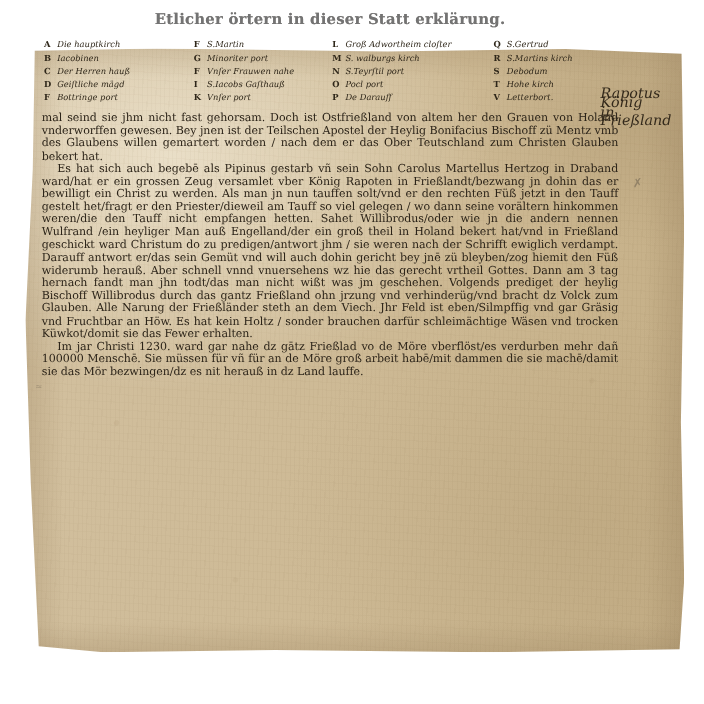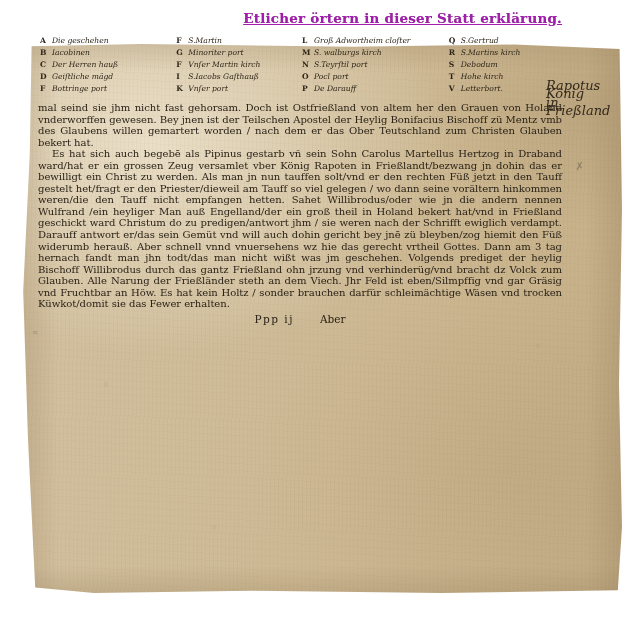--- a/index.html
+++ b/index.html
@@ -42,24 +42,23 @@
       linear-gradient(to bottom, rgba(150,126,90,.22), rgba(0,0,0,0) 5%),
       linear-gradient(to top   , rgba(150,126,90,.26), rgba(0,0,0,0) 5%);
   }
 
   
   .fk{ font-family:"DejaVu Serif",serif; color:#2b2318; }
 
   #content{position:absolute;left:38px;top:10px;width:524px;}
 
   .title{
-    text-align:right;font-size:13.5px;font-weight:bold;letter-spacing:.2px;
-    color:#a21caf;margin:0 0 7px 0;
+    text-align:center;font-size:13.5px;font-weight:bold;letter-spacing:.2px;
+    color:#737373;margin:0 0 7px 0;
     text-shadow:0 0 .6px rgba(40,32,20,.45);
-    text-decoration:underline;
   }
 
   
   .index{width:100%;border-collapse:collapse;margin:0 0 6px 0;}
   .index td{padding:0.5px 0;vertical-align:top;}
   .idx-key{
     font-size:7.6px;font-weight:bold;font-style:normal;
     padding-right:3px;white-space:nowrap;color:#2e2619;width:10px;
   }
   .idx-val{
@@ -112,21 +111,21 @@
     <div class="title">Etlicher örtern in dieser Statt erklärung.</div>
 
     <table class="index">
       <tbody>
           <tr>
         <td class="col-a">
           <table>
             <tbody>
                   <tr>
                     <td class="idx-key">A</td>
-                    <td class="idx-val">Die geschehen</td>
+                    <td class="idx-val">Die hauptkirch</td>
                   </tr>
             <tr>
                     <td class="idx-key">B</td>
                     <td class="idx-val">Iacobinen</td>
                   </tr>
             <tr>
                     <td class="idx-key">C</td>
                     <td class="idx-val">Der Herren hauß</td>
                   </tr>
             <tr>
@@ -146,21 +145,21 @@
                   <tr>
                     <td class="idx-key">F</td>
                     <td class="idx-val">S.Martin</td>
                   </tr>
             <tr>
                     <td class="idx-key">G</td>
                     <td class="idx-val">Minoriter port</td>
                   </tr>
             <tr>
                     <td class="idx-key">F</td>
-                    <td class="idx-val">Vnſer Martin kirch</td>
+                    <td class="idx-val">Vnſer Frauwen nahe</td>
                   </tr>
             <tr>
                     <td class="idx-key">I</td>
                     <td class="idx-val">S.Iacobs Gaſthauß</td>
                   </tr>
             <tr>
                     <td class="idx-key">K</td>
                     <td class="idx-val">Vnſer port</td>
                   </tr>
           </tbody>
@@ -218,25 +217,23 @@
           </tbody>
               </table>
         </td>
       </tr>
     </tbody>
       </table>
 
     <div class="body">
       <p>mal seind sie jhm nicht fast gehorsam. Doch ist Ostfrießland von altem her den Grauen von Holand vnderworffen gewesen. Bey jnen ist der Teilschen Apostel der Heylig Bonifacius Bischoff zü Mentz vmb des Glaubens willen gemartert worden / nach dem er das Ober Teutschland zum Christen Glauben bekert hat.</p>
       <p class="ind">Es hat sich auch begebē als Pipinus gestarb vñ sein Sohn Carolus Martellus Hertzog in Draband ward/hat er ein grossen Zeug versamlet vber König Rapoten in Frießlandt/bezwang jn dohin das er bewilligt ein Christ zu werden. Als man jn nun tauffen solt/vnd er den rechten Füß jetzt in den Tauff gestelt het/fragt er den Priester/dieweil am Tauff so viel gelegen / wo dann seine vorältern hinkommen weren/die den Tauff nicht empfangen hetten. Sahet Willibrodus/oder wie jn die andern nennen Wulfrand /ein heyliger Man auß Engelland/der ein groß theil in Holand bekert hat/vnd in Frießland geschickt ward Christum do zu predigen/antwort jhm / sie weren nach der Schrifft ewiglich verdampt. Darauff antwort er/das sein Gemüt vnd will auch dohin gericht bey jnē zü bleyben/zog hiemit den Füß widerumb herauß. Aber schnell vnnd vnuersehens wz hie das gerecht vrtheil Gottes. Dann am 3 tag hernach fandt man jhn todt/das man nicht wißt was jm geschehen. Volgends prediget der heylig Bischoff Willibrodus durch das gantz Frießland ohn jrzung vnd verhinderüg/vnd bracht dz Volck zum Glauben. Alle Narung der Frießländer steth an dem Viech. Jhr Feld ist eben/Silmpffig vnd gar Gräsig vnd Fruchtbar an Höw. Es hat kein Holtz / sonder brauchen darfür schleimächtige Wäsen vnd trocken Küwkot/domit sie das Fewer erhalten.</p>
+      <p class="ind">Im jar Christi 1230. ward gar nahe dz gātz Frießlad vo de Möre vberflöst/es verdurben mehr dañ 100000 Menschē. Sie müssen für vñ für an de Möre groß arbeit habē/mit dammen die sie machē/damit sie das Mör bezwingen/dz es nit herauß in dz Land lauffe.</p>
     </div>
 
-    <div class="sigline">
-      <span class="sig">Ppp ij</span><span class="catch">Aber</span>
-    </div>
 
     <div class="margin-note">Rapotus König in Frießland</div>
 
     <div class="pen">✗</div>
 
     <div class="pen2">≈</div>
 
   </div>
 </div>
 

